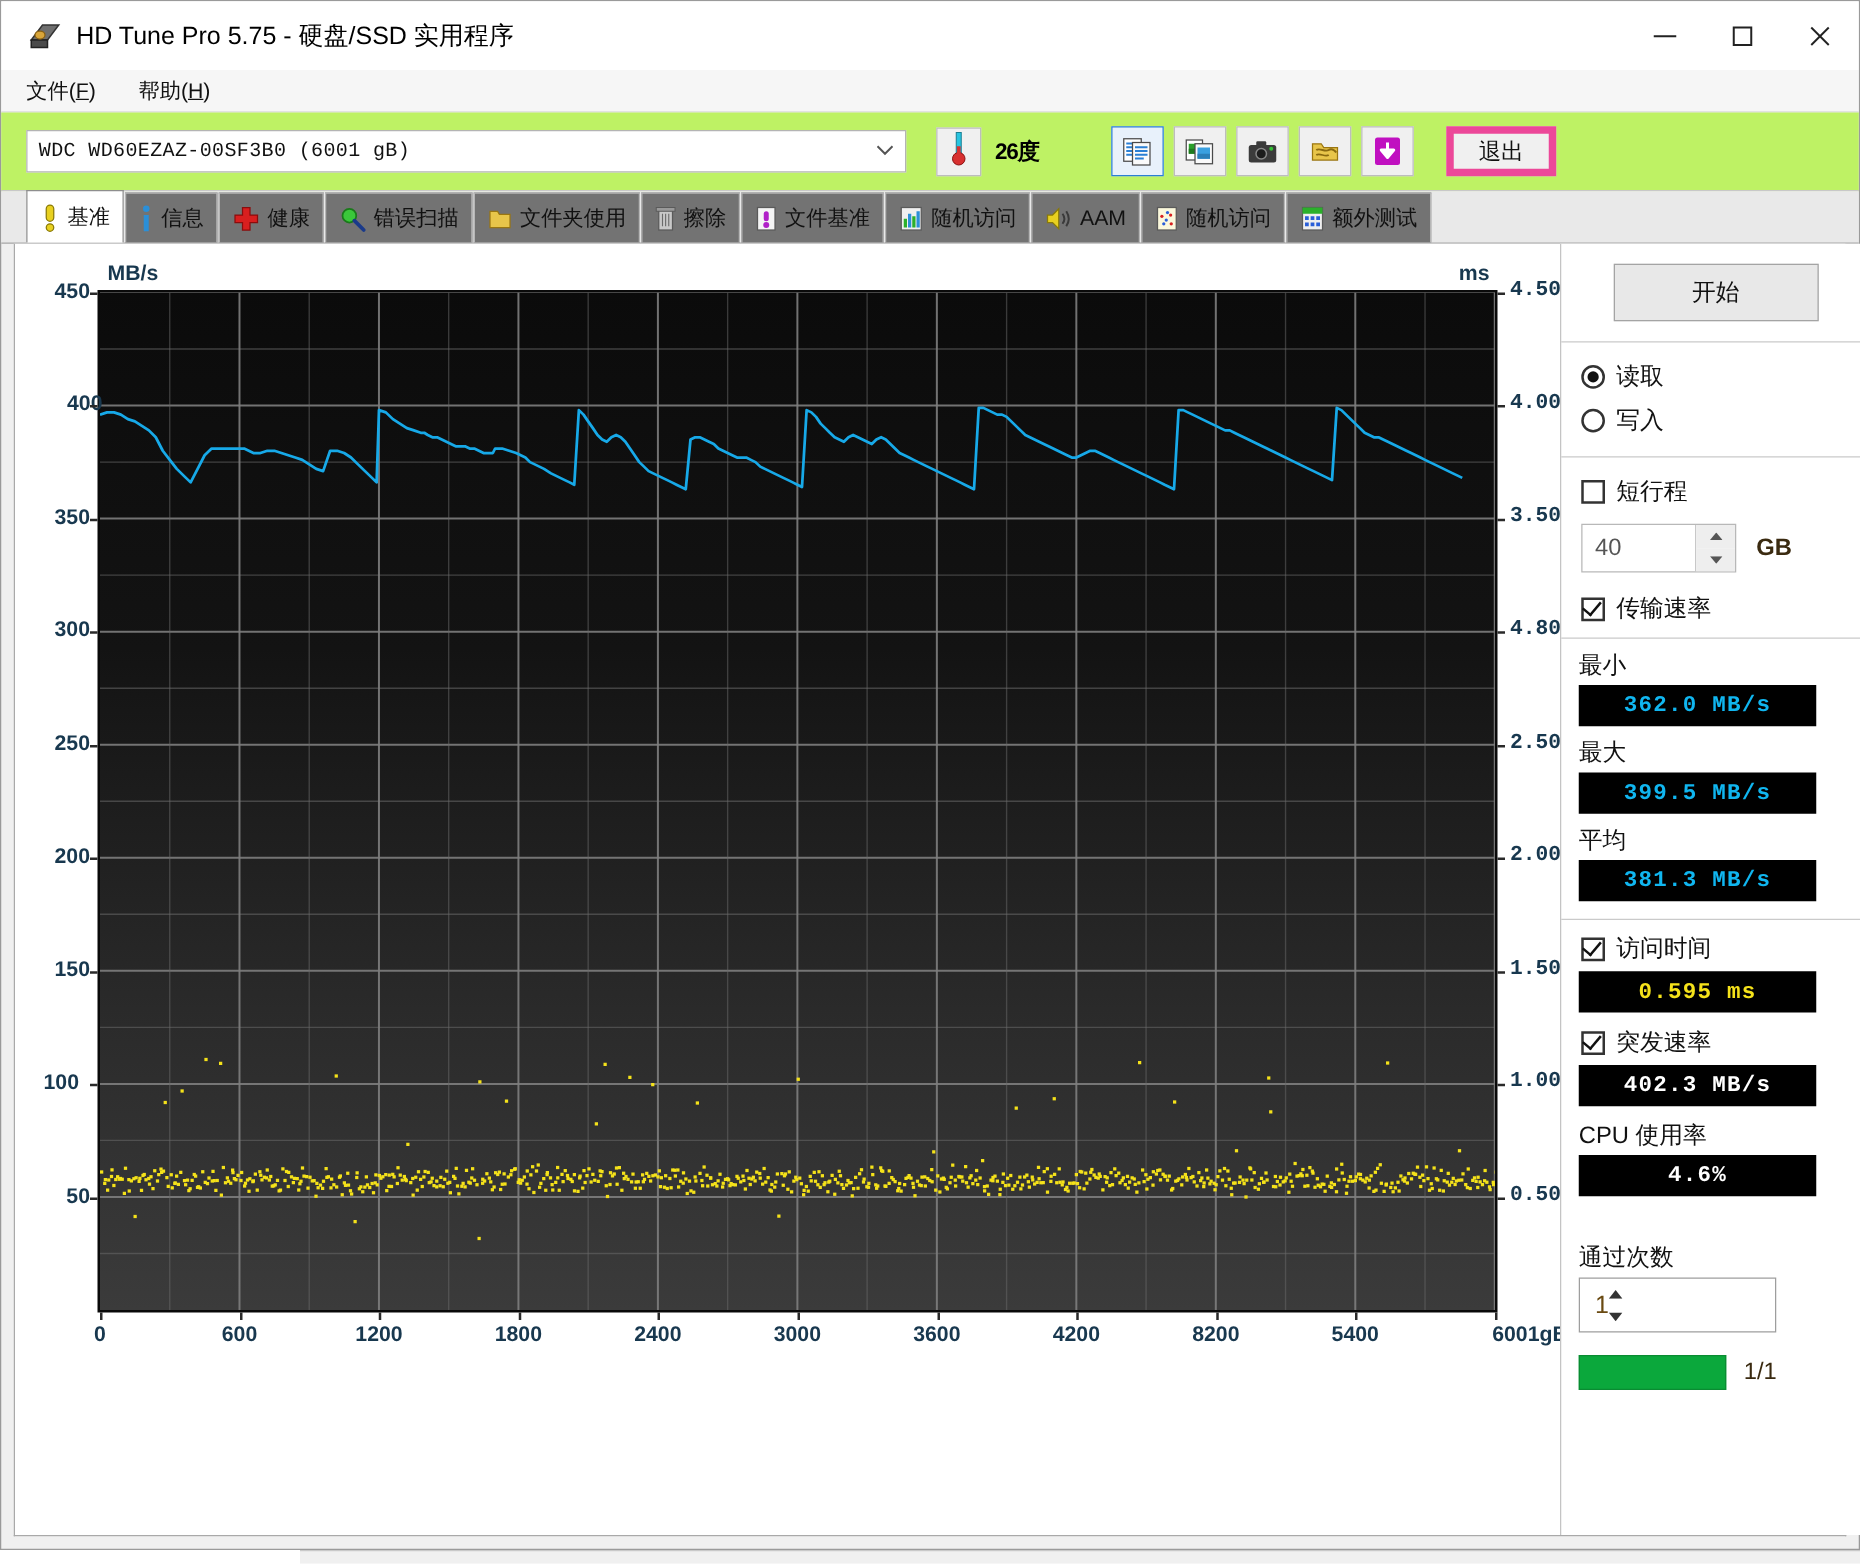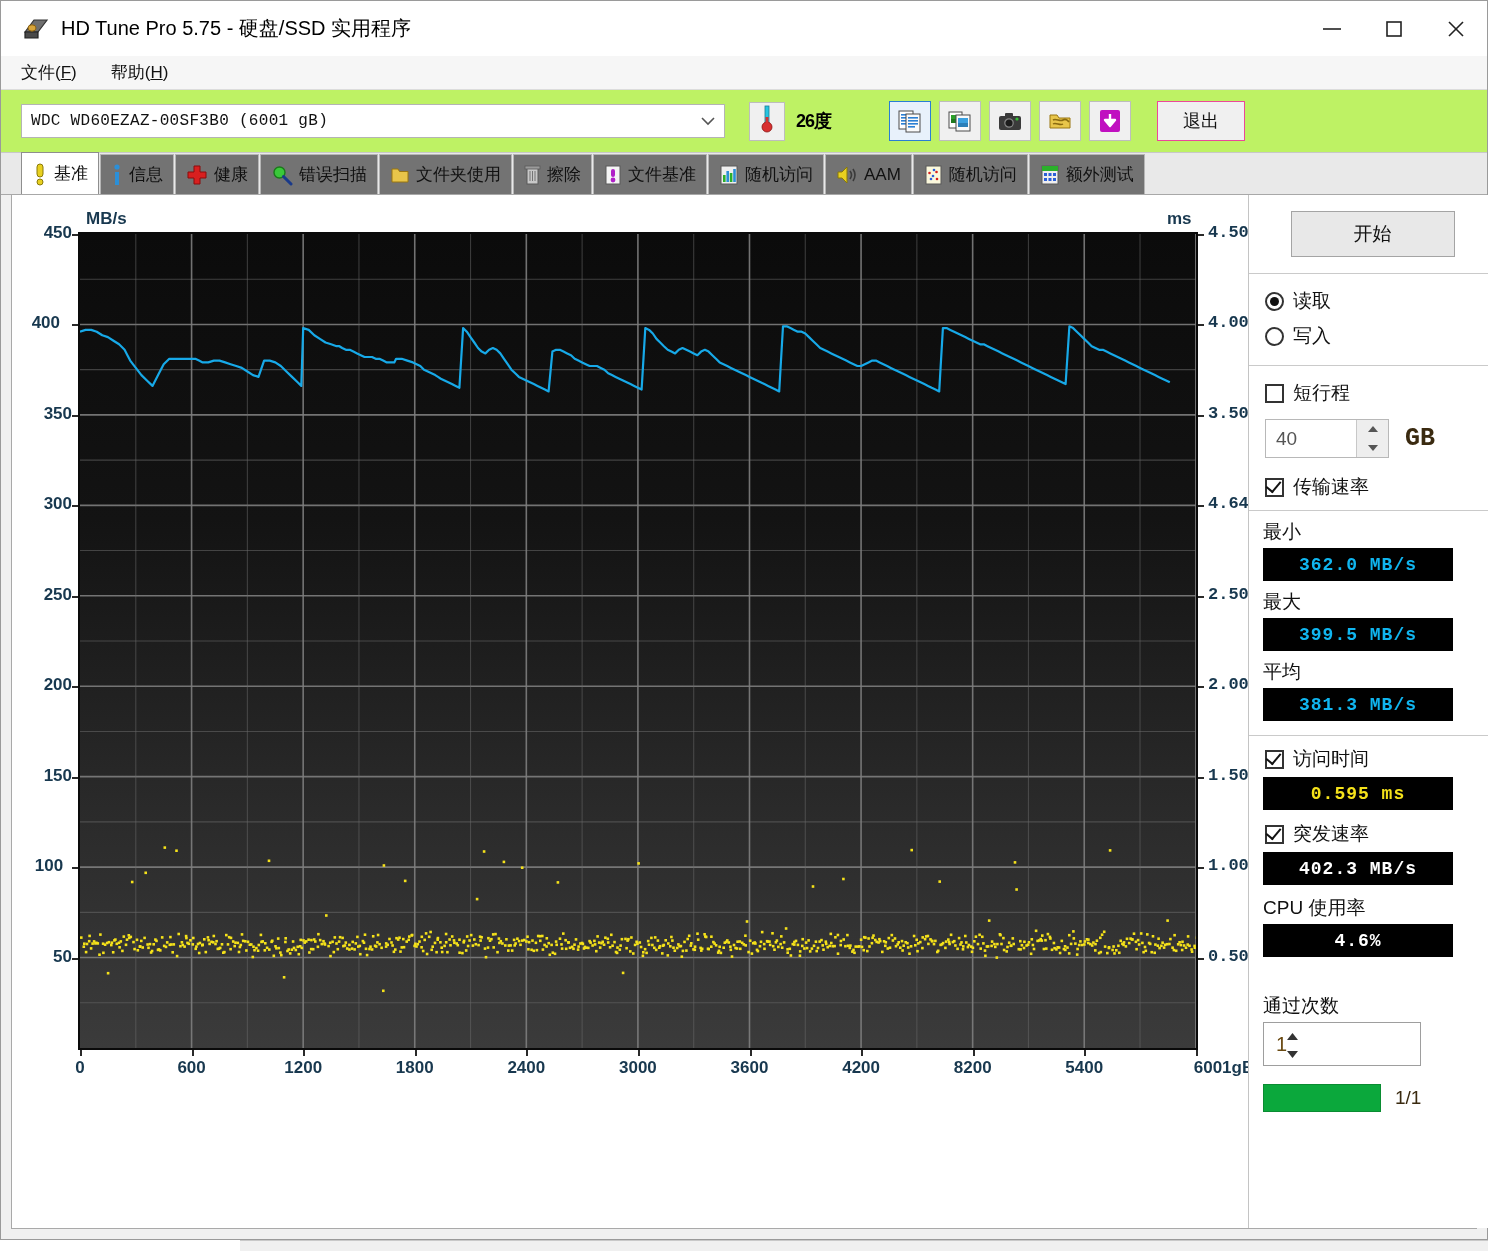--- a/index.html
+++ b/index.html
@@ -70,21 +70,21 @@
     letter-spacing:-1px;
   }
   .tb-group { margin-left:58px; display:flex; align-items:center; gap:8px; }
   .tb-btn {
     width:42px; height:40px; background:#f0f0f0; border:1px solid #bdbdbd;
     display:flex; align-items:center; justify-content:center;
   }
   .tb-btn.sel { border:1px solid #2a7fd4; background:#e8f1fb; }
   .exit-btn {
     margin-left:26px; width:88px; height:40px; background:#f0f0f0;
-    border:1px solid #ec4899; display:flex; align-items:center; justify-content:center;
+    border:6px solid #ec4899; display:flex; align-items:center; justify-content:center;
     font-size:18px; color:#111;
   }
   
   .tabstrip {
     height:42px; background:#e9e9e9; display:flex; align-items:flex-end;
     padding-left:20px; flex:none; border-bottom:1px solid #a8a8a8;
   }
   .tab {
     height:40px; display:flex; align-items:center; gap:6px;
     padding:0 10px; font-size:17px; color:#111;
@@ -170,21 +170,21 @@
   }
   .spin .val { margin-left:10px; font-size:19px; color:#555; }
   .spin .arrows {
     position:absolute; right:0; top:0; width:32px; height:100%;
     display:flex; flex-direction:column; border-left:1px solid #c8c8c8;
   }
   .spin .arrows div {
     flex:1; display:flex; align-items:center; justify-content:center; background:#eee;
   }
   .gb-unit {
-    margin-left:16px; font-size:25px; font-weight:bold; color:#3a2a10;font-family:Liberation Mono, monospace;
+    margin-left:16px; font-size:19px; font-weight:bold; color:#3a2a10;
   }
   .stat-label {
     margin:8px 0 3px 14px; font-size:19px; color:#111;
   }
   .stat-box {
     margin-left:14px; width:190px; height:33px; background:#000;
     display:flex; align-items:center; justify-content:center;
     font-family:"Liberation Mono", monospace; font-weight:bold; font-size:18px;
     letter-spacing:1px;
   }
@@ -1304,21 +1304,21 @@
             <rect x="1110.3" y="714.2" width="2.6" height="2.6" fill="#f5e21a"></rect>
             <rect x="1110.8" y="716.4" width="2.6" height="2.6" fill="#f5e21a"></rect>
             <rect x="1113.3" y="710.6" width="2.6" height="2.6" fill="#f5e21a"></rect>
             <rect x="1113.6" y="712.4" width="2.6" height="2.6" fill="#f5e21a"></rect>
             <rect x="1115.7" y="702.4" width="2.6" height="2.6" fill="#f5e21a"></rect>
           </svg>
       </div>
       <div id="axis-layer">
           <div class="ylabel-left" style="left: 14px; top: 28px;">450</div>
           <div class="ytick" style="left: 60px; top: 39px; width: 6px; height: 2px;"></div>
-          <div class="ylabel-left" style="left: 2px; top: 118.4px;">400</div>
+          <div class="ylabel-left" style="left: 24px; top: 118.4px;">400</div>
           <div class="ytick" style="left: 60px; top: 129.4px; width: 6px; height: 2px;"></div>
           <div class="ylabel-left" style="left: 14px; top: 208.9px;">350</div>
           <div class="ytick" style="left: 60px; top: 219.9px; width: 6px; height: 2px;"></div>
           <div class="ylabel-left" style="left: 14px; top: 299.3px;">300</div>
           <div class="ytick" style="left: 60px; top: 310.3px; width: 6px; height: 2px;"></div>
           <div class="ylabel-left" style="left: 14px; top: 389.8px;">250</div>
           <div class="ytick" style="left: 60px; top: 400.8px; width: 6px; height: 2px;"></div>
           <div class="ylabel-left" style="left: 14px; top: 480.2px;">200</div>
           <div class="ytick" style="left: 60px; top: 491.2px; width: 6px; height: 2px;"></div>
           <div class="ylabel-left" style="left: 14px; top: 570.7px;">150</div>
@@ -1326,21 +1326,21 @@
           <div class="ylabel-left" style="left: 14px; top: 661.1px; text-align: center;">100</div>
           <div class="ytick" style="left: 60px; top: 672.1px; width: 6px; height: 2px;"></div>
           <div class="ylabel-left" style="left: 14px; top: 751.6px;">50</div>
           <div class="ytick" style="left: 60px; top: 762.6px; width: 6px; height: 2px;"></div>
           <div class="ylabel-right" style="left: 1196px; top: 28px;">4.50</div>
           <div class="ytick" style="left: 1186px; top: 39px; width: 6px; height: 2px;"></div>
           <div class="ylabel-right" style="left: 1196px; top: 118.4px;">4.00</div>
           <div class="ytick" style="left: 1186px; top: 129.4px; width: 6px; height: 2px;"></div>
           <div class="ylabel-right" style="left: 1196px; top: 208.9px; font-family: Liberation Mono, monospace;">3.50</div>
           <div class="ytick" style="left: 1186px; top: 219.9px; width: 6px; height: 2px;"></div>
-          <div class="ylabel-right" style="left: 1196px; top: 299.3px;">4.64</div>
+          <div class="ylabel-right" style="left: 1196px; top: 299.3px;">4.80</div>
           <div class="ytick" style="left: 1186px; top: 310.3px; width: 6px; height: 2px;"></div>
           <div class="ylabel-right" style="left: 1196px; top: 389.8px;">2.50</div>
           <div class="ytick" style="left: 1186px; top: 400.8px; width: 6px; height: 2px;"></div>
           <div class="ylabel-right" style="left: 1196px; top: 480.2px;">2.00</div>
           <div class="ytick" style="left: 1186px; top: 491.2px; width: 6px; height: 2px;"></div>
           <div class="ylabel-right" style="left: 1196px; top: 570.7px;">1.50</div>
           <div class="ytick" style="left: 1186px; top: 581.7px; width: 6px; height: 2px;"></div>
           <div class="ylabel-right" style="left: 1196px; top: 661.1px;">1.00</div>
           <div class="ytick" style="left: 1186px; top: 672.1px; width: 6px; height: 2px;"></div>
           <div class="ylabel-right" style="left: 1196px; top: 751.6px;">0.50</div>

